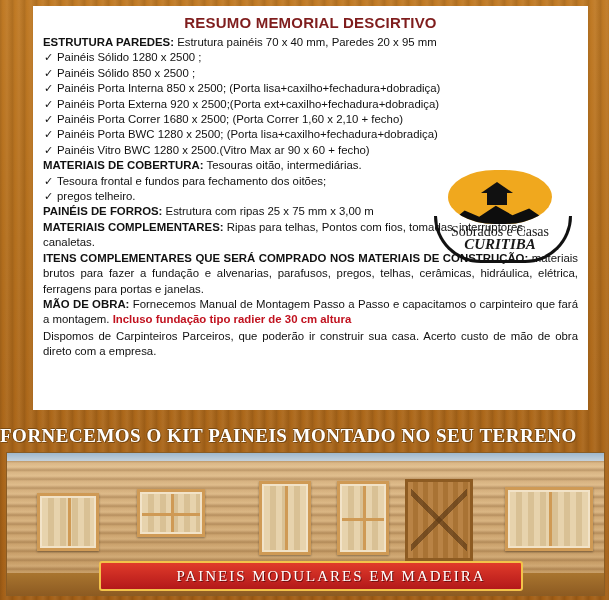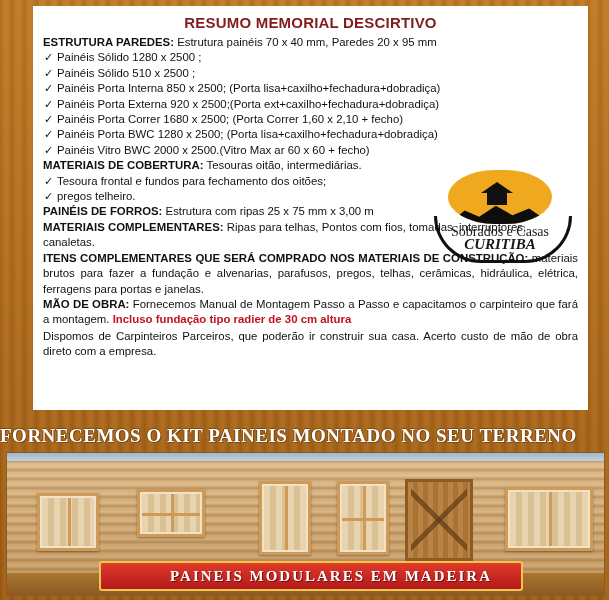--- a/index.html
+++ b/index.html
@@ -161,21 +161,21 @@
   }
   .photo-label{
     position:absolute;left:92px;bottom:4px;width:420px;height:26px;
     background:linear-gradient(180deg,#e03b2a,#b3181a);
     border:2px solid #f3c34a;
     border-radius:3px;
     display:flex;align-items:center;justify-content:center;
   }
   .photo-label span{
     font-family:"Liberation Serif", serif;
-    font-weight:bold;font-size:15px;color:#ffffff;letter-spacing:2px;
+    font-weight:normal;font-size:15px;color:#ffffff;letter-spacing:2px;
     text-shadow:1px 1px 0 #6b0d0d;
     white-space:nowrap;
     margin-left:40px;
   }
 </style>
 </head>
 <body>
 
 <div class="wood-bg"></div>
 
@@ -183,26 +183,26 @@
 
   <div class="doc">
 
     <div class="doc-title">RESUMO MEMORIAL DESCIRTIVO</div>
 
     <p class="line">
       <span class="lbl">ESTRUTURA PAREDES:</span><span> Estrutura painéis 70 x 40 mm, Paredes 20 x 95 mm</span>
     </p>
     <ul class="bullets">
       <li><span class="chk">✓</span><span>Painéis Sólido 1280 x 2500 ;</span></li>
-      <li><span class="chk">✓</span><span>Painéis Sólido   510 x 2500 ;</span></li>
+      <li><span class="chk">✓</span><span>Painéis Sólido   850 x 2500 ;</span></li>
       <li><span class="chk">✓</span><span>Painéis Porta Interna 850 x 2500; (Porta lisa+caxilho+fechadura+dobradiça)</span></li>
       <li><span class="chk">✓</span><span>Painéis Porta Externa 920 x 2500;(Porta ext+caxilho+fechadura+dobradiça)</span></li>
       <li><span class="chk">✓</span><span>Painéis Porta Correr 1680 x 2500; (Porta Correr 1,60 x 2,10 + fecho)</span></li>
       <li><span class="chk">✓</span><span>Painéis Porta BWC 1280 x 2500; (Porta lisa+caxilho+fechadura+dobradiça)</span></li>
-      <li><span class="chk">✓</span><span>Painéis Vitro BWC 2000 x 2500.(Vitro Max ar 60 x 60 + fecho)</span></li>
+      <li><span class="chk">✓</span><span>Painéis Vitro BWC 1280 x 2500.(Vitro Max ar 90 x 60 + fecho)</span></li>
     </ul>
 
     <p class="line">
       <span class="lbl">MATERIAIS DE COBERTURA:</span><span> Tesouras oitão, intermediárias.</span>
     </p>
     <ul class="bullets">
       <li><span class="chk">✓</span><span>Tesoura frontal e fundos para fechamento dos oitões;</span></li>
       <li><span class="chk">✓</span></li>
       <li style="padding-left:14px;"><span>  pregos telheiro.</span></li>
     </ul>

